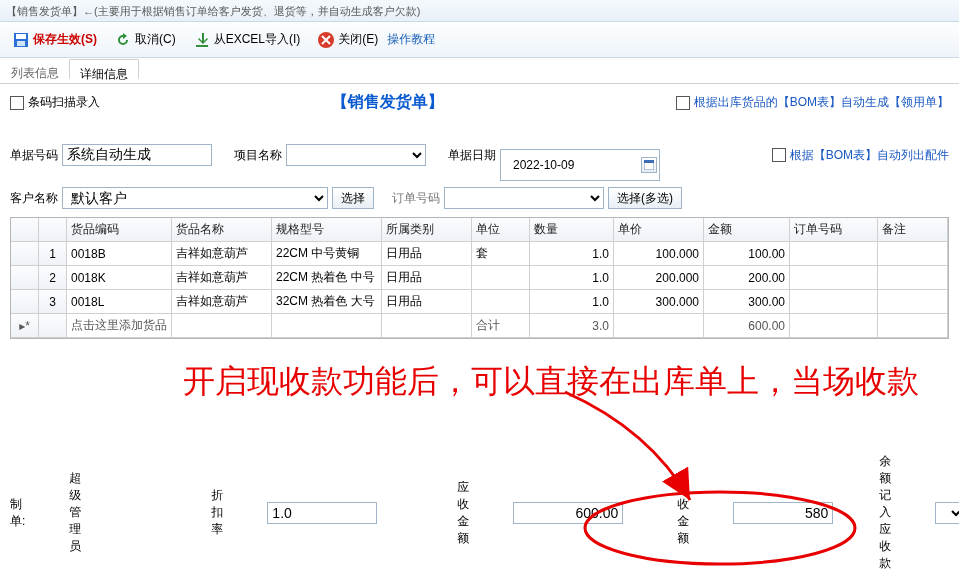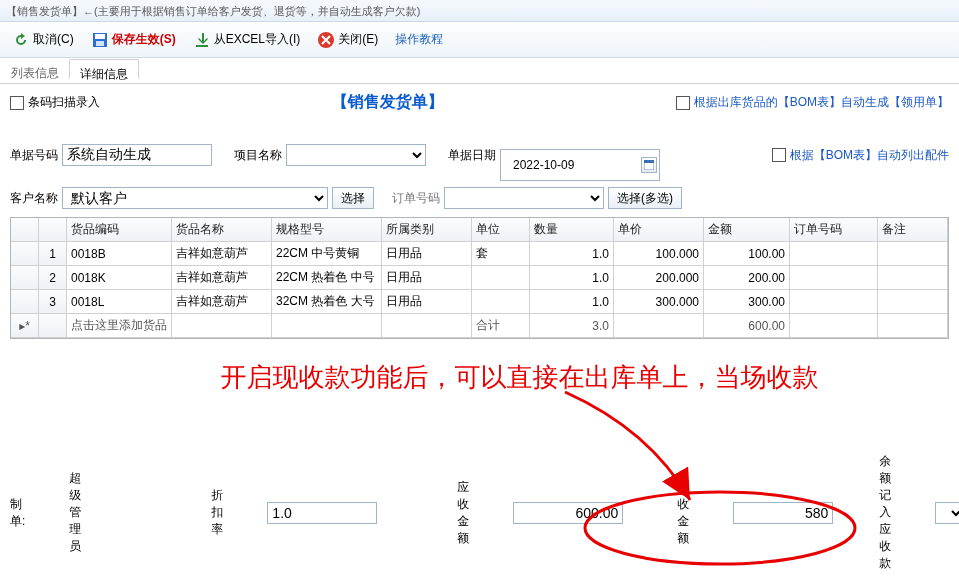--- a/index.html
+++ b/index.html
@@ -38,21 +38,20 @@
     padding: 0 6px;
     margin-right: 2px;
     cursor: pointer;
     border: 1px solid transparent;
     border-radius: 2px;
   }
   .tool-btn .ico { width:20px;height:20px;display:flex;align-items:center;justify-content:center;margin-right:2px;}
   .tool-btn .lbl-red { color:#c00; font-weight:bold; }
   .tool-link {
     color:#1f62b8;
-    margin-left:8px;
     cursor:pointer;
   }
   .tabs {
     display:flex;
     height:26px;
     background:#fff;
     border-bottom:1px solid #d0d0d0;
     position:relative;
   }
   .tab {
@@ -144,51 +143,51 @@
     background:#fff;
   }
   .bottom .brow{display:flex;align-items:center;margin-bottom:4px;gap:40px;}
   .spacer{flex:1;}
   
   .annot-text {
     position:absolute;
     top:360px;
     left:120px;
     right:40px;
-    text-align:center;
+    text-align:right;
     color:#e80000;
-    font-size:26px;
+    font-size:32px;
     font-family:"SimHei","Microsoft YaHei",sans-serif;
     pointer-events:none;
   }
   .annot-svg{position:absolute;left:0;top:0;width:959px;height:584px;pointer-events:none;}
 </style>
 </head>
 <body>
 
 <div class="titlebar">【销售发货单】←(主要用于根据销售订单给客户发货、退货等，并自动生成客户欠款)</div>
 
 <div class="toolbar">
-  <div class="tool-btn">
-    <span class="ico">
-      <svg width="18" height="18">
-          <path d="M14 9a5 5 0 1 1-5-5v-2l4 3-4 3v-2a3 3 0 1 0 3 3z" fill="#2f8f3a"></path>
-        </svg>
-    </span>
-    <span>取消(C)</span>
-  </div>
   <div class="tool-btn">
     <span class="ico">
       <svg width="18" height="18">
           <rect x="2" y="2" width="14" height="14" fill="#2a6fd6"></rect>
           <rect x="4" y="3" width="10" height="5" fill="#fff"></rect>
           <rect x="5" y="10" width="8" height="5" fill="#cfe2f7"></rect>
         </svg>
     </span>
     <span class="lbl-red">保存生效(S)</span>
+  </div>
+  <div class="tool-btn">
+    <span class="ico">
+      <svg width="18" height="18">
+          <path d="M14 9a5 5 0 1 1-5-5v-2l4 3-4 3v-2a3 3 0 1 0 3 3z" fill="#2f8f3a"></path>
+        </svg>
+    </span>
+    <span>取消(C)</span>
   </div>
   <div class="tool-btn">
     <span class="ico">
       <svg width="18" height="18">
           <path d="M9 2v8l-3-3-1 1 5 5 5-5-1-1-3 3V2z" fill="#2f8f3a"></path>
           <rect x="3" y="14" width="12" height="2" fill="#2f8f3a"></rect>
         </svg>
     </span>
     <span>从EXCEL导入(I)</span>
   </div>

